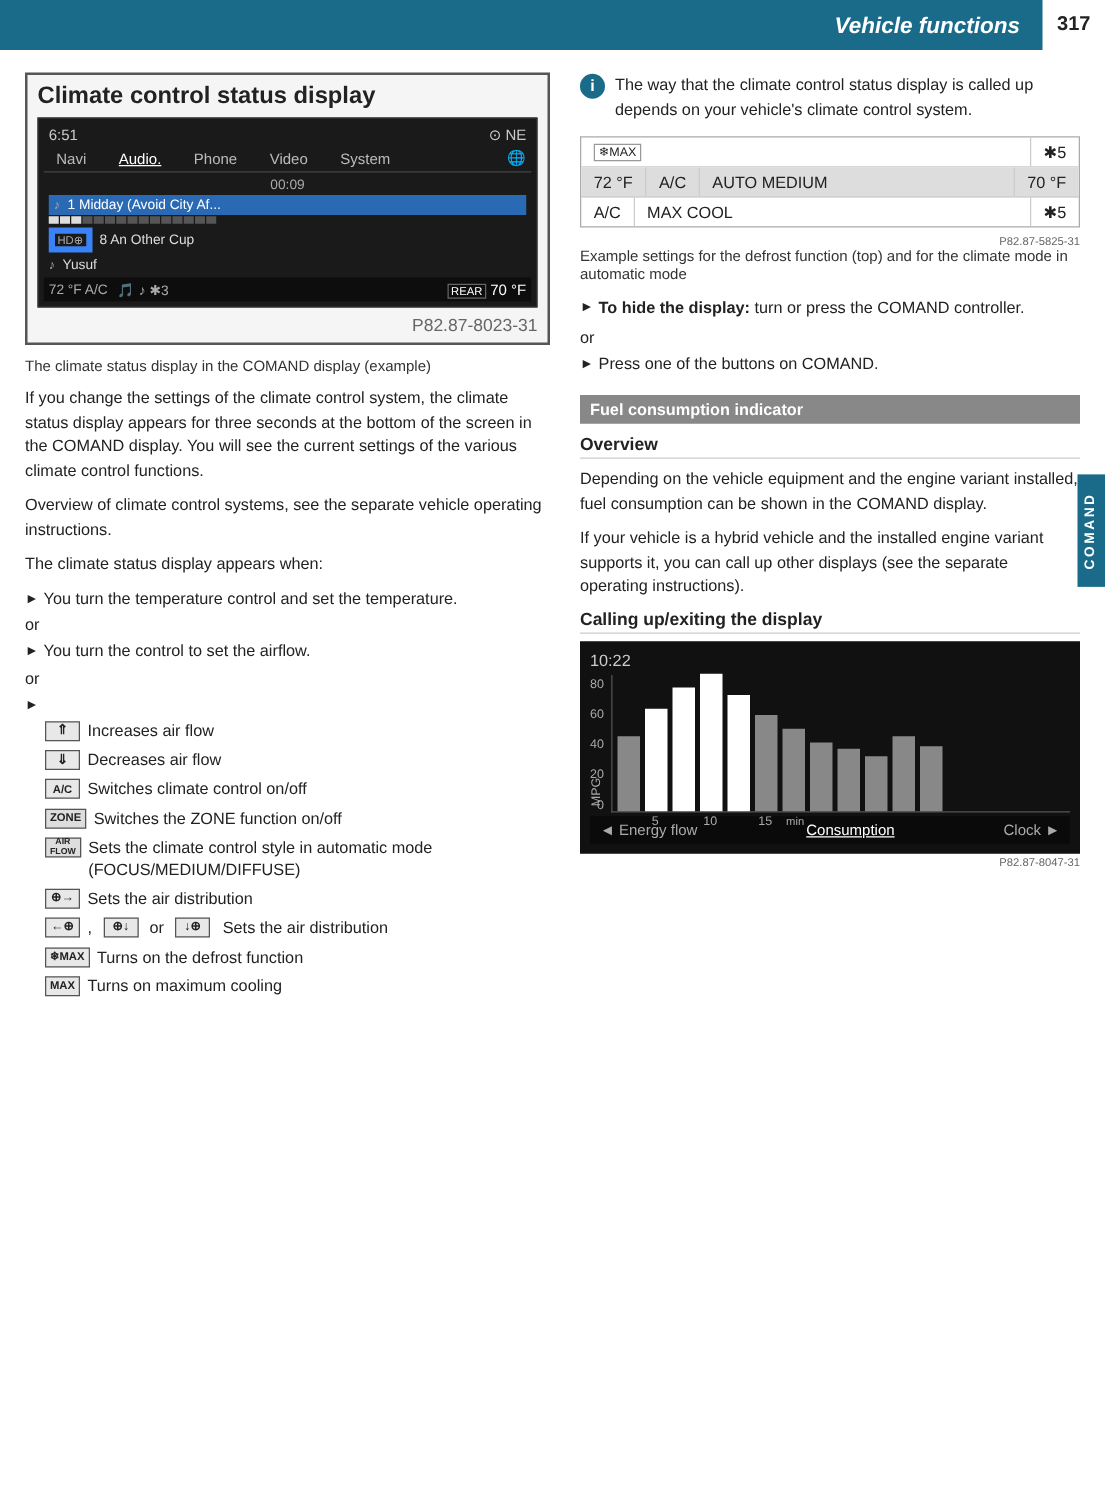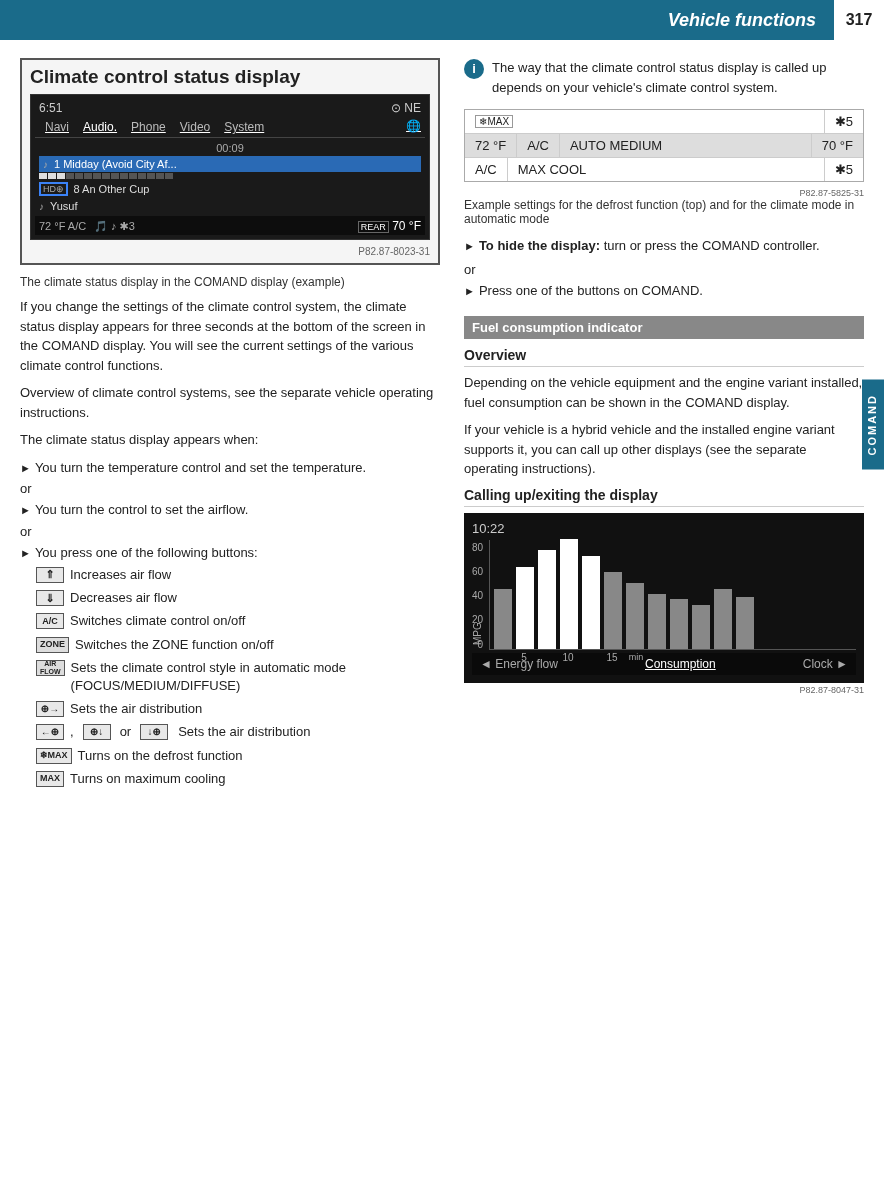--- a/index.html
+++ b/index.html
@@ -86,25 +86,24 @@
     .comand-screen-topbar {
       display: flex;
       justify-content: space-between;
       align-items: center;
       padding: 2px 4px;
       font-size: 12px;
       color: #ccc;
     }
     .comand-screen-tabs {
       display: flex;
-      gap: 2px;
+      gap: 14px;
       padding: 2px 4px;
       font-size: 12px;
       border-bottom: 1px solid #444;
-      text-decoration: underline;
     }
     .comand-tab-item {
       padding: 1px 6px;
       color: #bbb;
     }
     .comand-tab-item.active {
       color: #fff;
       text-decoration: underline;
     }
     .comand-list {
@@ -159,21 +158,21 @@
       display: flex;
       gap: 8px;
       color: #aaa;
       align-items: center;
     }
     .bottom-bar-temp {
       color: #fff;
       font-size: 12px;
     }
     .screen-ref {
-      font-size: 10px;
+      font-size: 14px;
       color: #666;
       text-align: right;
       padding: 2px 0;
     }
 
     
     .caption-text {
       font-size: 12px;
       color: #333;
       margin-bottom: 8px;
@@ -406,21 +405,21 @@
                 <div class="track-segment"></div>
                 <div class="track-segment"></div>
                 <div class="track-segment"></div>
                 <div class="track-segment"></div>
                 <div class="track-segment"></div>
                 <div class="track-segment"></div>
                 <div class="track-segment"></div>
               </div>
             </div>
             <div class="comand-list-item">
-              <span class="track-icon" style="font-size:9px;border:2px solid #3b82f6;padding:0 2px;">HD⊕</span>
+              <span class="track-icon" style="font-size:9px;border:5px solid #3b82f6;padding:0 2px;">HD⊕</span>
               <span>8 An Other Cup</span>
             </div>
             <div class="comand-list-item">
               <span class="track-icon">♪</span>
               <span>Yusuf</span>
             </div>
           </div>
           <div class="comand-bottom-bar">
             <div class="bottom-bar-info">
               <span>72 °F  A/C</span>
@@ -448,21 +447,20 @@
       <div class="or-text">or</div>
 
       <div class="bullet-item">
         <span class="bullet-arrow">►</span>
         <span>You turn the control to set the airflow.</span>
       </div>
       <div class="or-text">or</div>
 
       <div class="bullet-item">
         <span class="bullet-arrow">►</span>
-        <span>You press one of the following buttons:</span>
       </div>
 
       <div class="icon-list">
 
         <div class="icon-list-item">
           <span class="icon-btn" style="font-size:11px;">⇑</span>
           <span>Increases air flow</span>
         </div>
 
         <div class="icon-list-item">

